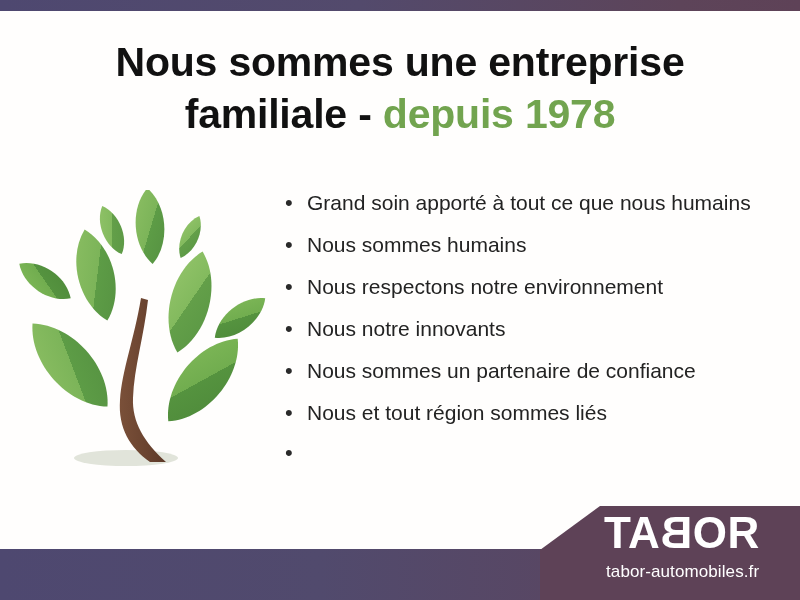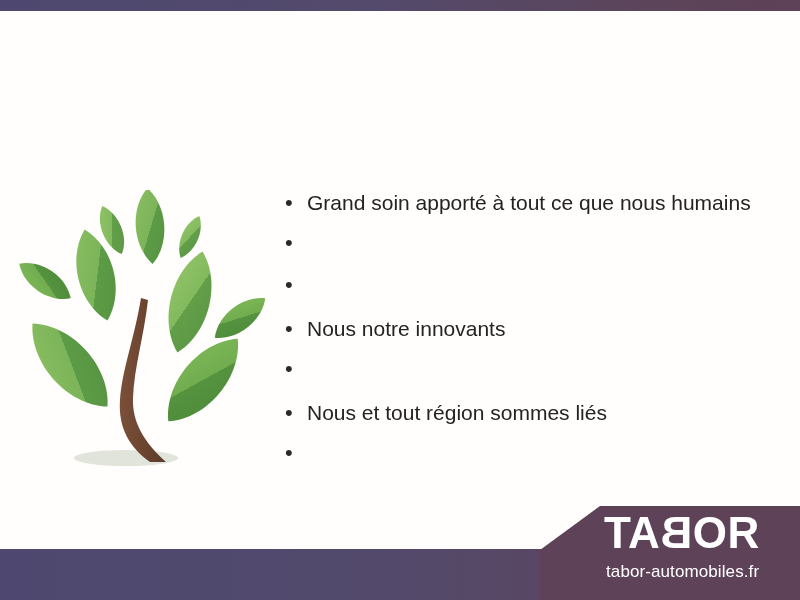--- a/index.html
+++ b/index.html
@@ -130,20 +130,24 @@
     height: 300px;
   }
 </style>
 </head>
 <body>
 
 <div id="slide">
 
   <div class="top-bar"></div>
 
+  <div class="headline">
+    <span>Nous sommes une entreprise</span><br>
+    <span>familiale - </span><span class="accent">depuis 1978</span>
+  </div>
 
   <div class="tree-wrap">
     <svg width="250" height="300" viewBox="0 0 250 300">
       <defs>
         <linearGradient id="lf1" x1="0" y1="0" x2="1" y2="1">
           <stop offset="0%" stop-color="#8cbf63"></stop>
             <stop offset="52%" stop-color="#7cb459"></stop>
           <stop offset="52%" stop-color="#5d9c46"></stop>
             <stop offset="100%" stop-color="#559141"></stop>
         </linearGradient>
@@ -208,30 +212,33 @@
     </svg>
   </div>
 
   <div class="bullets">
     <div class="bullet-row">
       <span class="bullet-dot">•</span>
       <span class="bullet-text">Grand soin apporté à tout ce que nous humains</span>
     </div>
     <div class="bullet-row">
       <span class="bullet-dot">•</span>
-    </div>
-    <div class="bullet-row">
-      <span class="bullet-dot">•</span>
+      <span class="bullet-text">Nous sommes humains</span>
+    </div>
+    <div class="bullet-row">
+      <span class="bullet-dot">•</span>
+      <span class="bullet-text">Nous respectons notre environnement</span>
     </div>
     <div class="bullet-row">
       <span class="bullet-dot">•</span>
       <span class="bullet-text">Nous notre innovants</span>
     </div>
     <div class="bullet-row">
       <span class="bullet-dot">•</span>
+      <span class="bullet-text">Nous sommes un partenaire de confiance</span>
     </div>
     <div class="bullet-row">
       <span class="bullet-dot">•</span>
       <span class="bullet-text">Nous et tout région sommes liés</span>
     </div>
     <div class="bullet-row">
       <span class="bullet-dot">•</span>
     </div>
   </div>
 

